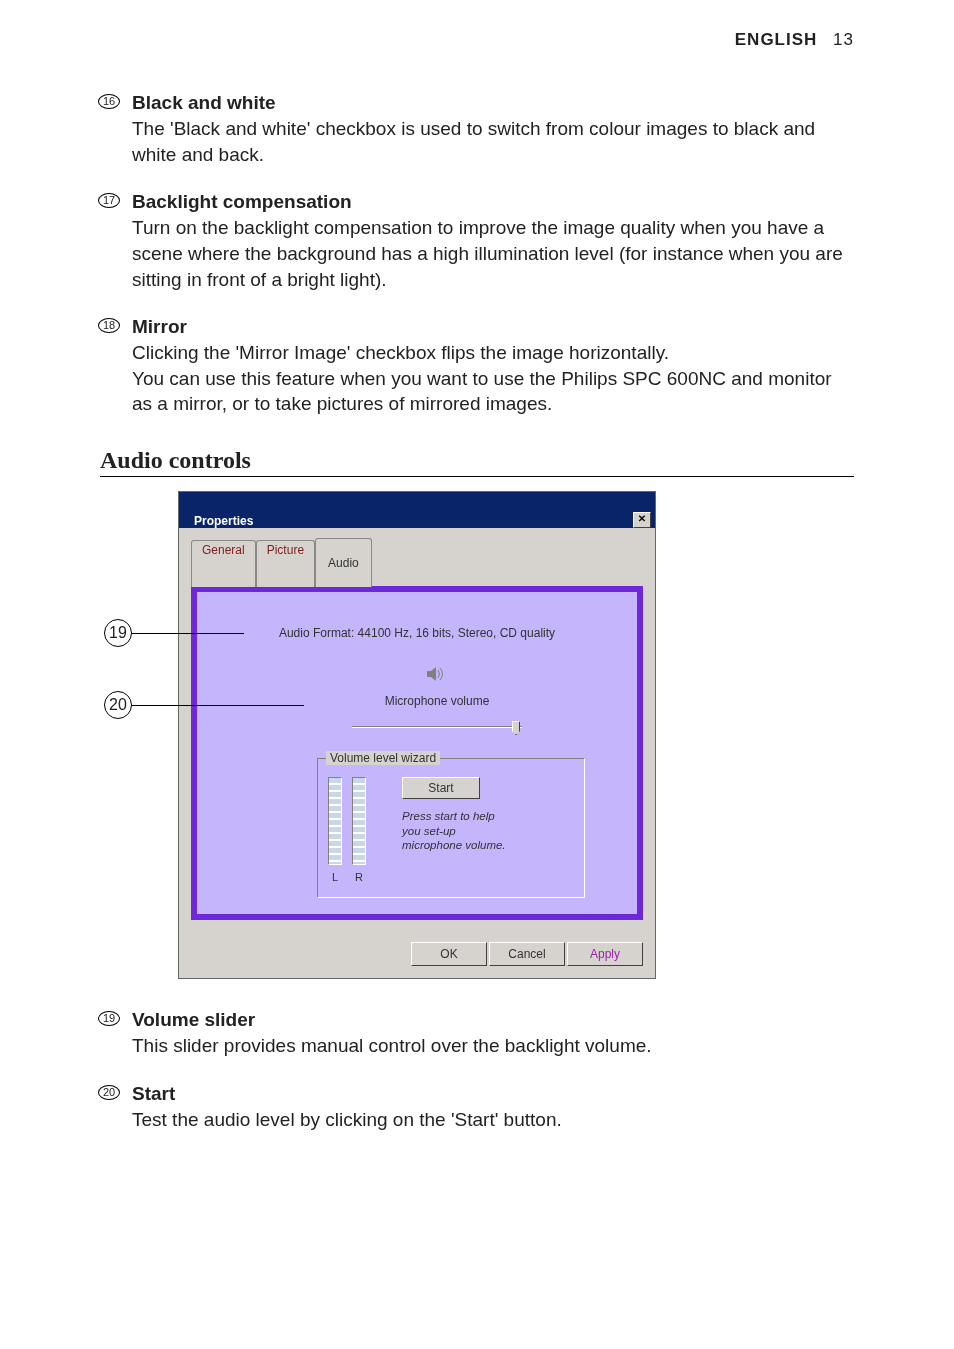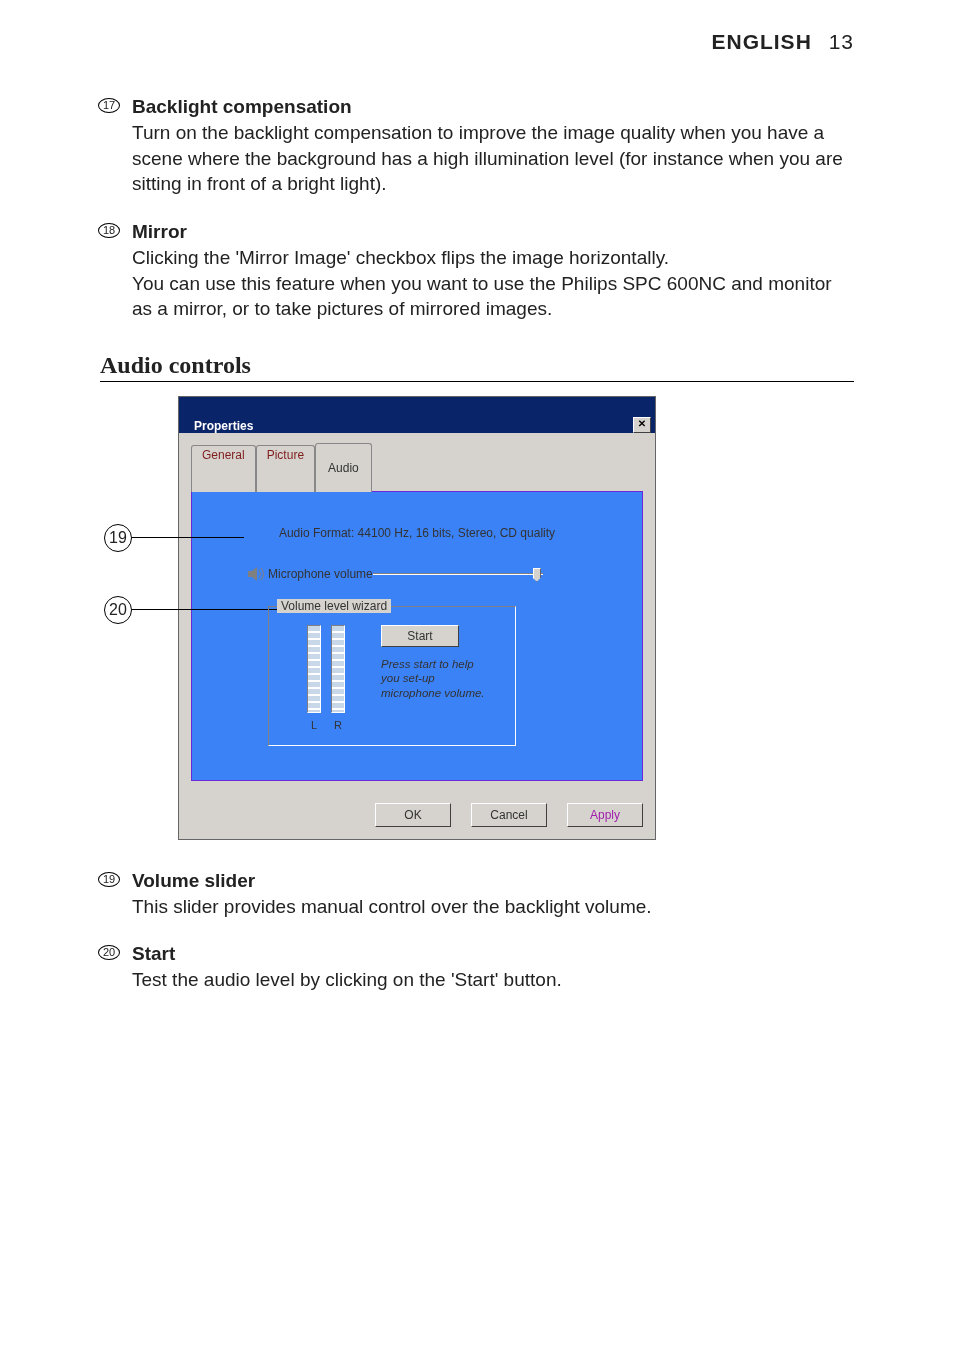--- a/index.html
+++ b/index.html
@@ -9,21 +9,21 @@
     background: #fff;
     font-family: "Gill Sans", "Gill Sans MT", "Segoe UI", Arial, sans-serif;
     color: #222;
     position: relative;
   }
   .page {
     padding: 30px 100px 40px 100px;
   }
   .header {
     text-align: right;
-    font-size: 21px;
+    font-size: 17px;
     letter-spacing: 1px;
     margin-bottom: 42px;
   }
   .header .lang { font-weight: bold; }
   .header .pageno { margin-left: 10px; font-weight: normal; }
   .section {
     margin-bottom: 24px;
     position: relative;
   }
   .section .marker {
@@ -120,36 +120,37 @@
     margin-top: 2px;
     color: #7f1d1d;
   }
   .tab.active {
     background: #d6d3ce;
     position: relative;
     z-index: 2;
     padding: 17px 12px;
   }
   .tabpanel {
-    border: 1px solid #6d28d9;
-    background: #3b82f6;
+    border: 6px solid #6d28d9;
+    background: #c4b5fd;
     padding: 34px 16px 16px 16px;
     min-height: 290px;
   }
   .audiofmt {
     text-align: center;
     font-size: 12px;
     margin-bottom: 26px;
   }
   .volrow {
     display: flex;
     align-items: center;
-    gap: 0;
+    gap: 12px;
     margin-left: 40px;
     margin-bottom: 24px;
+    flex-direction: column;
   }
   .spkicon {
     width: 20px;
     height: 16px;
     position: relative;
   }
   .vol-label { font-size: 12px; }
   .slider-track {
     position: relative;
     width: 170px;
@@ -175,23 +176,23 @@
     border-top-color: #fff;
     border-left-color: #fff;
     clip-path: polygon(0 0, 100% 0, 100% 70%, 50% 100%, 0 70%);
   }
   .fieldset {
     border: 1px solid #888;
     border-top-color: #808080;
     border-left-color: #808080;
     border-right-color: #fff;
     border-bottom-color: #fff;
-    padding: 18px 22px 14px 38px;
-    margin-left: 60px;
-    width: 248px;
+    padding: 18px 22px 14px 10px;
+    margin-left: 104px;
+    width: 268px;
     position: relative;
   }
   .fieldset .legend {
     position: absolute;
     top: -8px;
     left: 8px;
     background: #d6d3ce;
     padding: 0 4px;
     font-size: 12px;
   }
@@ -241,21 +242,21 @@
   .wiz-text {
     font-size: 11.5px;
     line-height: 1.25;
     margin-left: 14px;
     width: 110px;
     font-style: italic;
   }
   .btnbar {
     display: flex;
     justify-content: flex-end;
-    gap: 20px;
+    gap: 2px;
     padding: 10px 12px 12px 0;
   }
   .winbtn {
     width: 76px;
     height: 24px;
     border: 1px solid #404040;
     border-top-color: #fff;
     border-left-color: #fff;
     background: #d6d3ce;
     font-size: 12px;
@@ -296,20 +297,27 @@
 </head>
 <body>
 
 <div class="page">
 
   <div class="header">
     <span class="lang">ENGLISH</span>
     <span class="pageno">13</span>
   </div>
 
+  <div class="section">
+    <div class="marker">16</div>
+    <div class="content">
+      <div class="title">Black and white</div>
+      <div class="body">The 'Black and white' checkbox is used to switch from colour images to black and white and back.</div>
+    </div>
+  </div>
 
   <div class="section">
     <div class="marker">17</div>
     <div class="content">
       <div class="title">Backlight compensation</div>
       <div class="body">Turn on the backlight compensation to improve the image quality when you have a scene where the background has a high illumination level (for instance when you are sitting in front of a bright light).</div>
     </div>
   </div>
 
   <div class="section">

